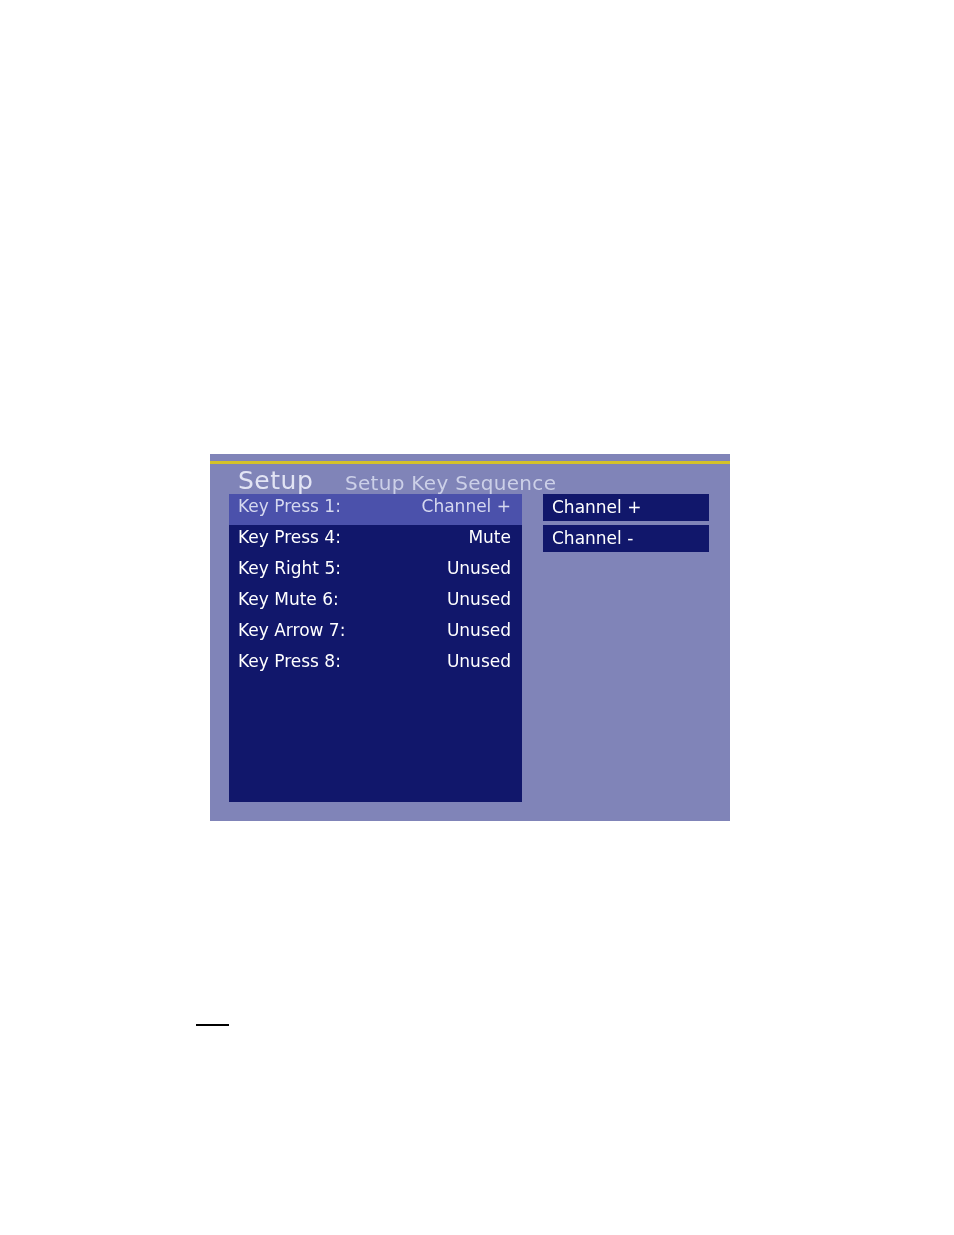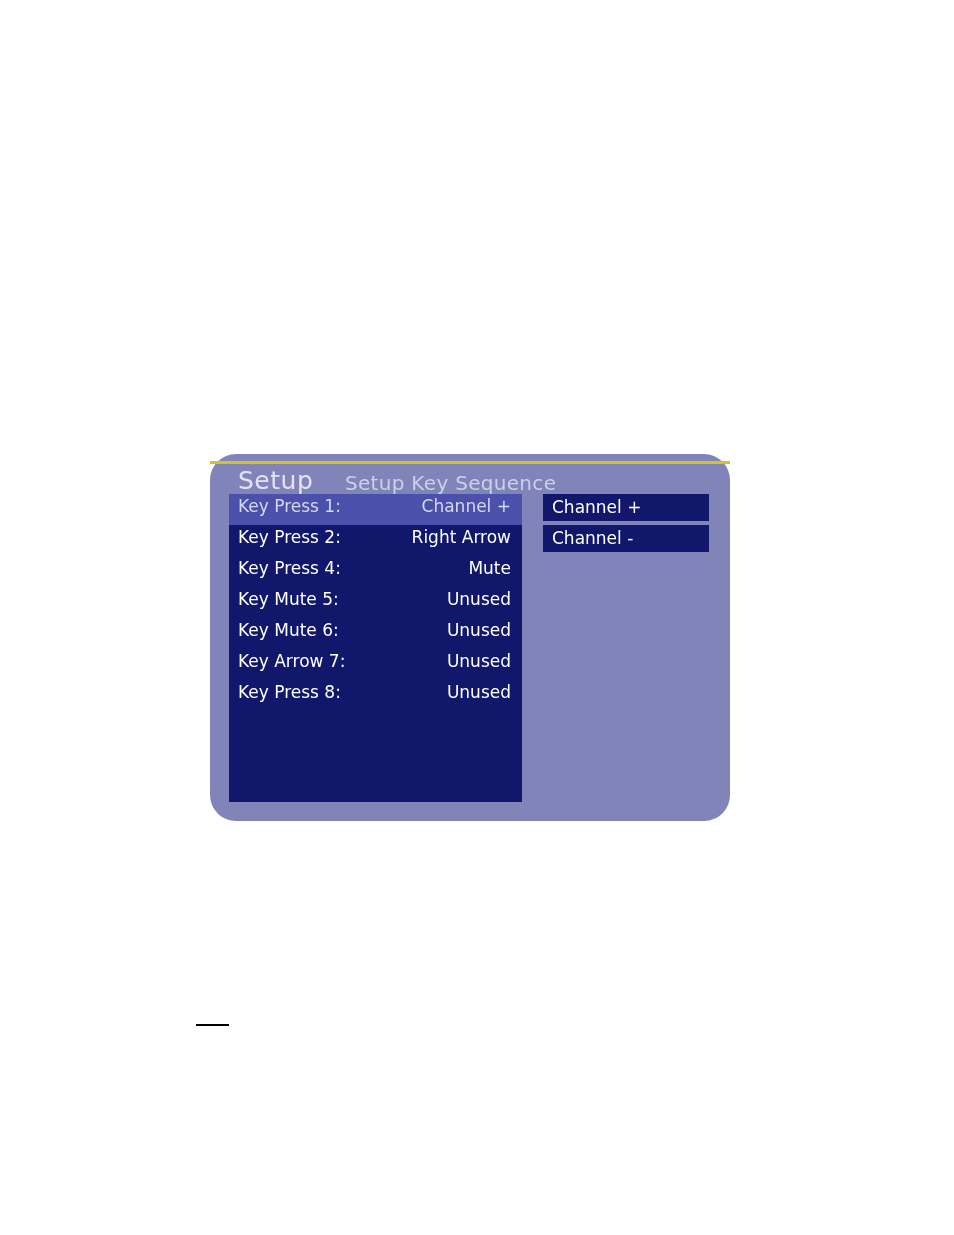--- a/index.html
+++ b/index.html
@@ -18,21 +18,20 @@
 
   
   #osd-panel {
     position: absolute;
     left: 210px;
     top: 454px;
     width: 520px;
     height: 367px;
     background: #8084b8;
     box-sizing: border-box;
-    border-radius: 26px;
   }
 
   #osd-top-accent {
     position: absolute;
     left: 0;
     top: 7px;
     width: 100%;
     height: 3px;
     background: #d4c229;
   }
@@ -149,29 +148,25 @@
     <div id="panel-title">Setup</div>
     <div id="panel-subtitle">Setup Key Sequence</div>
   </div>
 
   <div id="keypress-list">
       <div class="keypress-row selected">
         <span class="kp-label">Key Press 1:</span>
         <span class="kp-value">Channel +</span>
       </div>
       <div class="keypress-row">
-        <span class="kp-label">Key Press 2:</span>
-        <span class="kp-value">Right Arrow</span>
-      </div>
-      <div class="keypress-row">
         <span class="kp-label">Key Press 4:</span>
         <span class="kp-value">Mute</span>
       </div>
       <div class="keypress-row">
-        <span class="kp-label">Key Mute 5:</span>
+        <span class="kp-label">Key Right 5:</span>
         <span class="kp-value">Unused</span>
       </div>
       <div class="keypress-row">
         <span class="kp-label">Key Mute 6:</span>
         <span class="kp-value">Unused</span>
       </div>
       <div class="keypress-row">
         <span class="kp-label">Key Arrow 7:</span>
         <span class="kp-value">Unused</span>
       </div>

